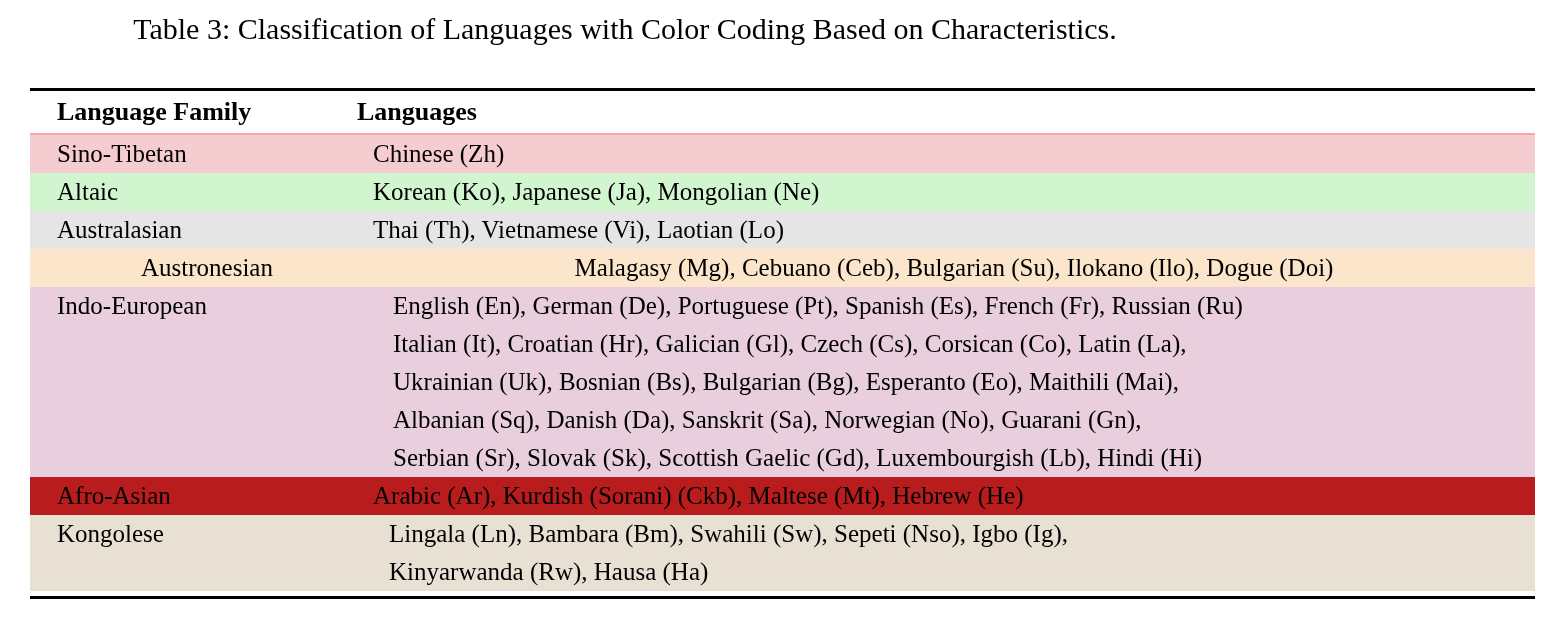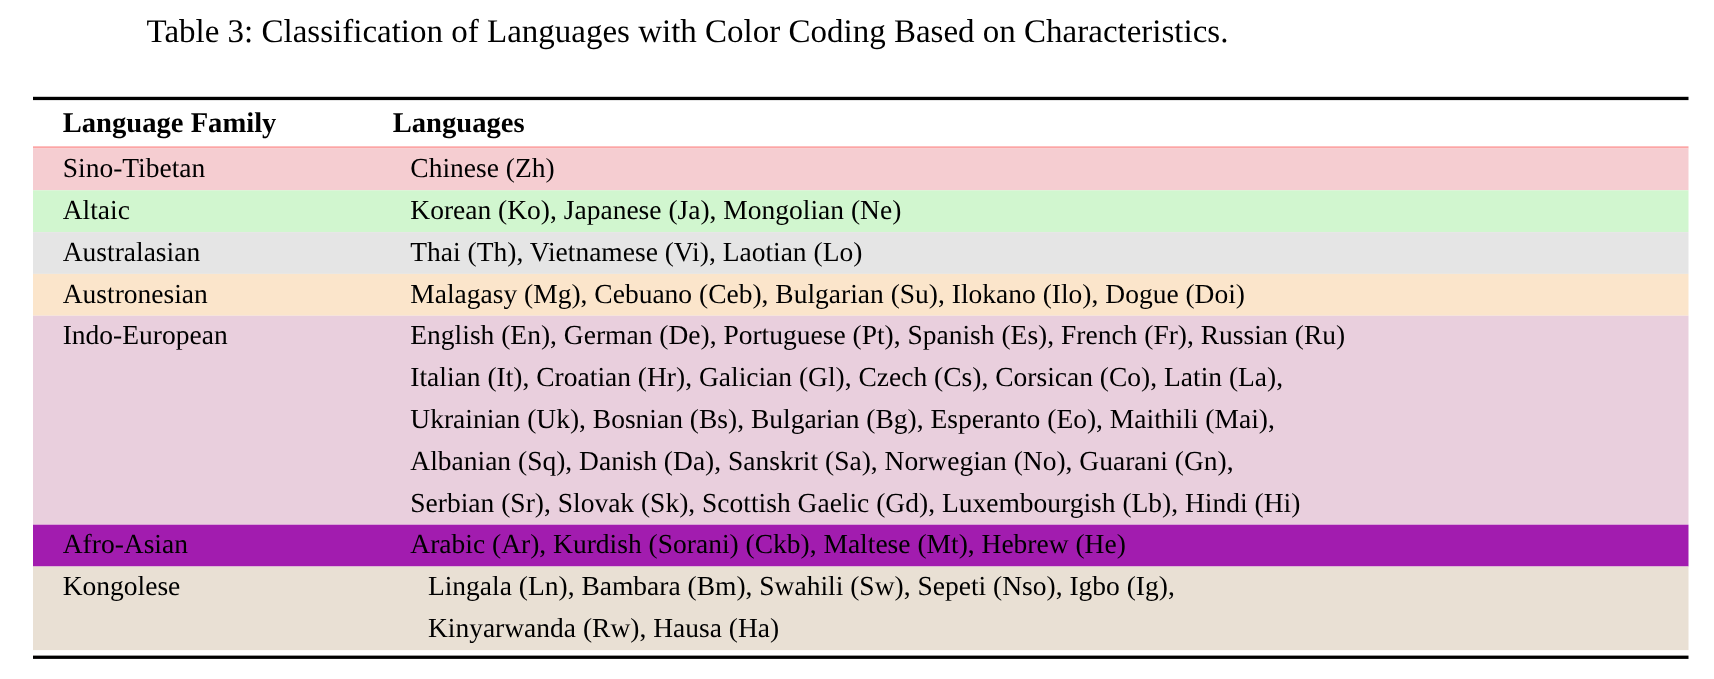--- a/index.html
+++ b/index.html
@@ -104,39 +104,39 @@
           </div>
   </div>
 
   <div class="row" style="background: #e5e5e5; font-family: Liberation Serif, serif;">
     <div class="col1">Australasian</div>
     <div class="col2">
             <div class="line">Thai (Th), Vietnamese (Vi), Laotian (Lo)</div>
           </div>
   </div>
 
-  <div class="row" style="background: rgb(251, 229, 203);">
+  <div class="row" style="background: rgb(251, 229, 203); text-align: center;">
     <div class="col1">Austronesian</div>
     <div class="col2">
             <div class="line">Malagasy (Mg), Cebuano (Ceb), Bulgarian (Su), Ilokano (Ilo), Dogue (Doi)</div>
           </div>
   </div>
 
-  <div class="row" style="background: rgb(233, 207, 221);">
+  <div class="row" style="background: rgb(233, 207, 221); gap: 20px;">
     <div class="col1">Indo-European</div>
     <div class="col2">
             <div class="line">English (En), German (De), Portuguese (Pt), Spanish (Es), French (Fr), Russian (Ru)</div>
             <div class="line">Italian (It), Croatian (Hr), Galician (Gl), Czech (Cs), Corsican (Co), Latin (La),</div>
             <div class="line">Ukrainian (Uk), Bosnian (Bs), Bulgarian (Bg), Esperanto (Eo), Maithili (Mai),</div>
             <div class="line">Albanian (Sq), Danish (Da), Sanskrit (Sa), Norwegian (No), Guarani (Gn),</div>
             <div class="line">Serbian (Sr), Slovak (Sk), Scottish Gaelic (Gd), Luxembourgish (Lb), Hindi (Hi)</div>
           </div>
   </div>
 
-  <div class="row" style="background: #a21caf;">
+  <div class="row" style="background: #b91c1c;">
     <div class="col1">Afro-Asian</div>
     <div class="col2">
             <div class="line">Arabic (Ar), Kurdish (Sorani) (Ckb), Maltese (Mt), Hebrew (He)</div>
           </div>
   </div>
 
   <div class="row" style="background: rgb(233, 224, 212); gap: 16px;">
     <div class="col1">Kongolese</div>
     <div class="col2">
             <div class="line">Lingala (Ln), Bambara (Bm), Swahili (Sw), Sepeti (Nso), Igbo (Ig),</div>

